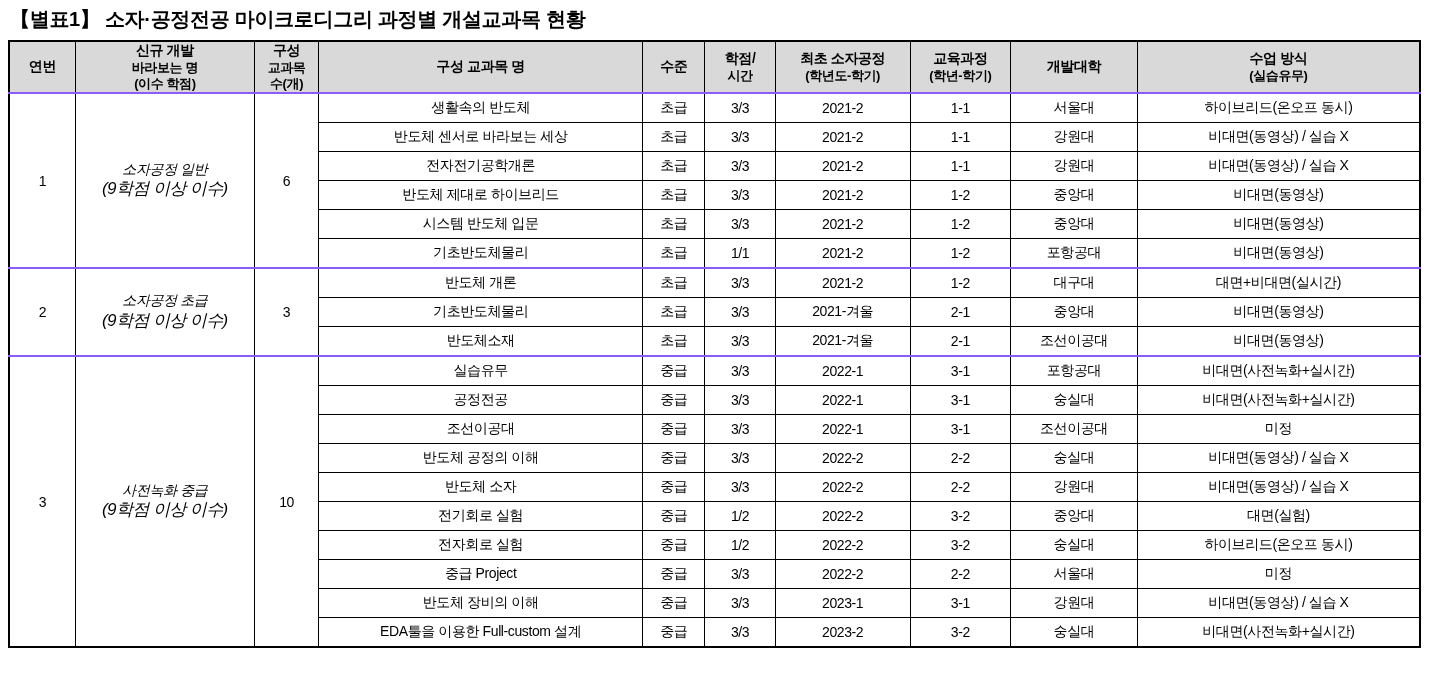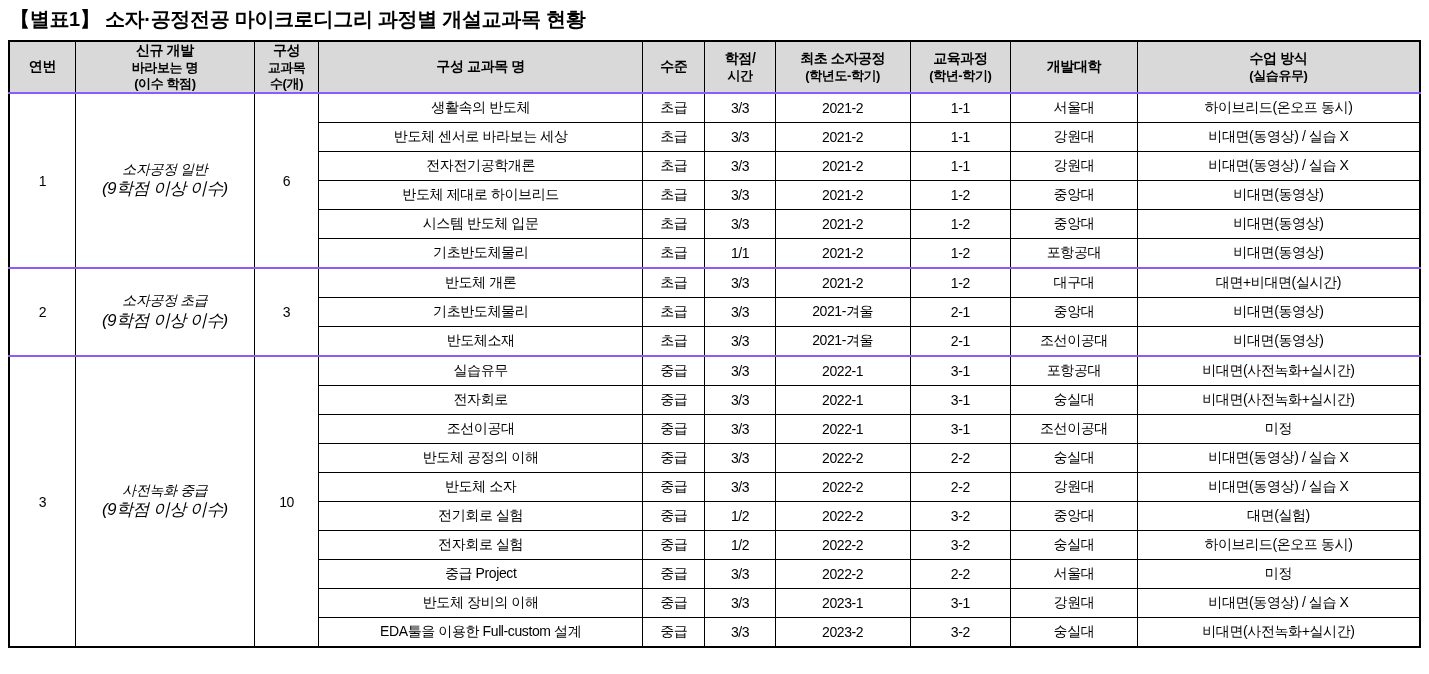--- a/index.html
+++ b/index.html
@@ -243,21 +243,21 @@
           <td class="group-count" rowspan="10">10</td>
           <td class="course-name">실습유무</td>
           <td>중급</td>
           <td>3/3</td>
           <td>2022-1</td>
           <td>3-1</td>
           <td>포항공대</td>
           <td>비대면(사전녹화+실시간)</td>
         </tr>
         <tr>
-          <td class="course-name">전자회로</td>
+          <td class="course-name">공정전공</td>
           <td>중급</td>
           <td>3/3</td>
           <td>2022-1</td>
           <td>3-1</td>
           <td>숭실대</td>
           <td>비대면(사전녹화+실시간)</td>
         </tr>
         <tr>
           <td class="course-name">조선이공대</td>
           <td>중급</td>

